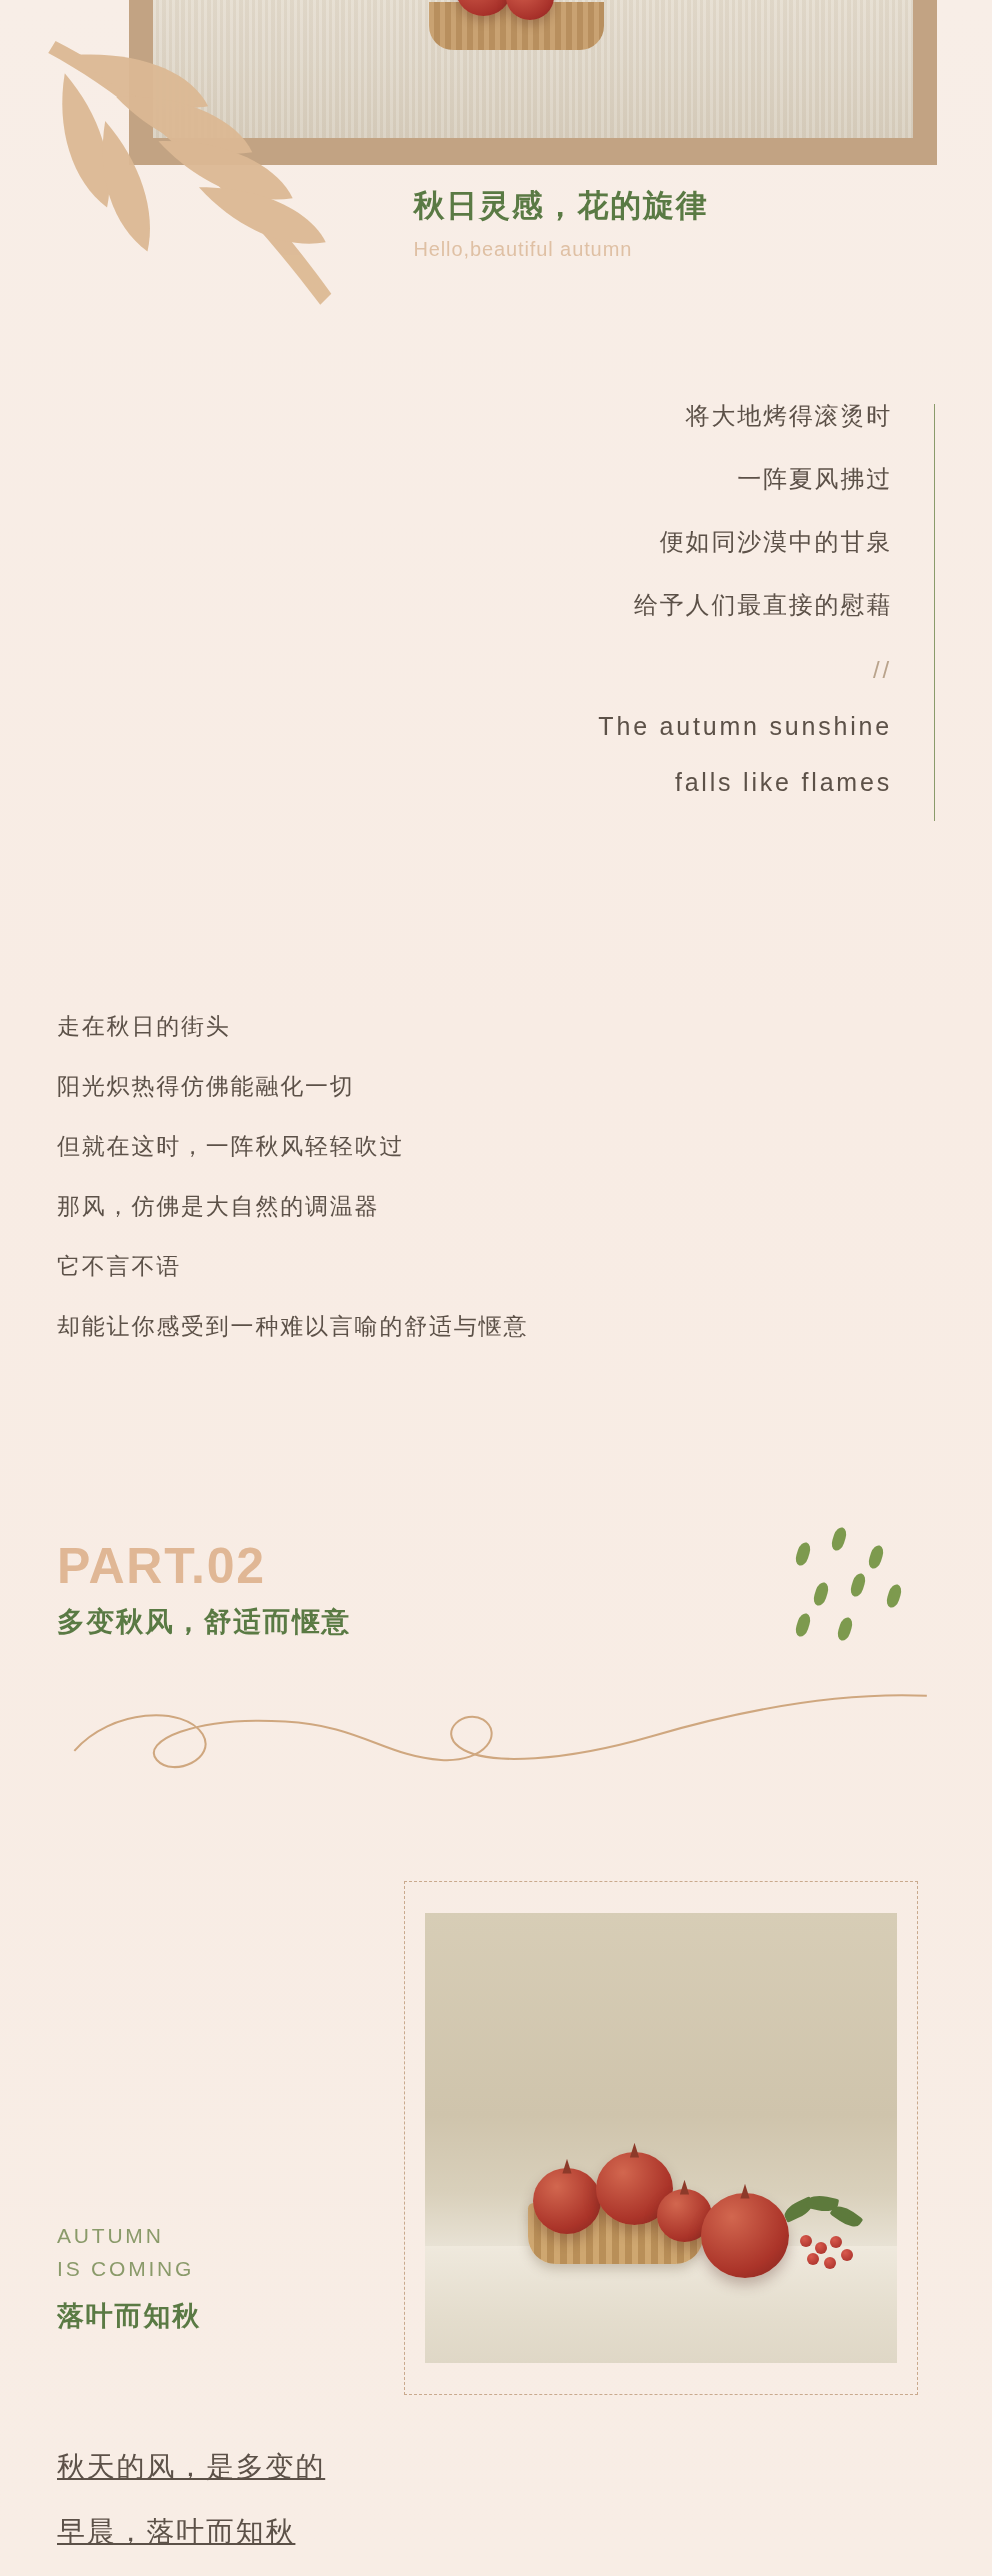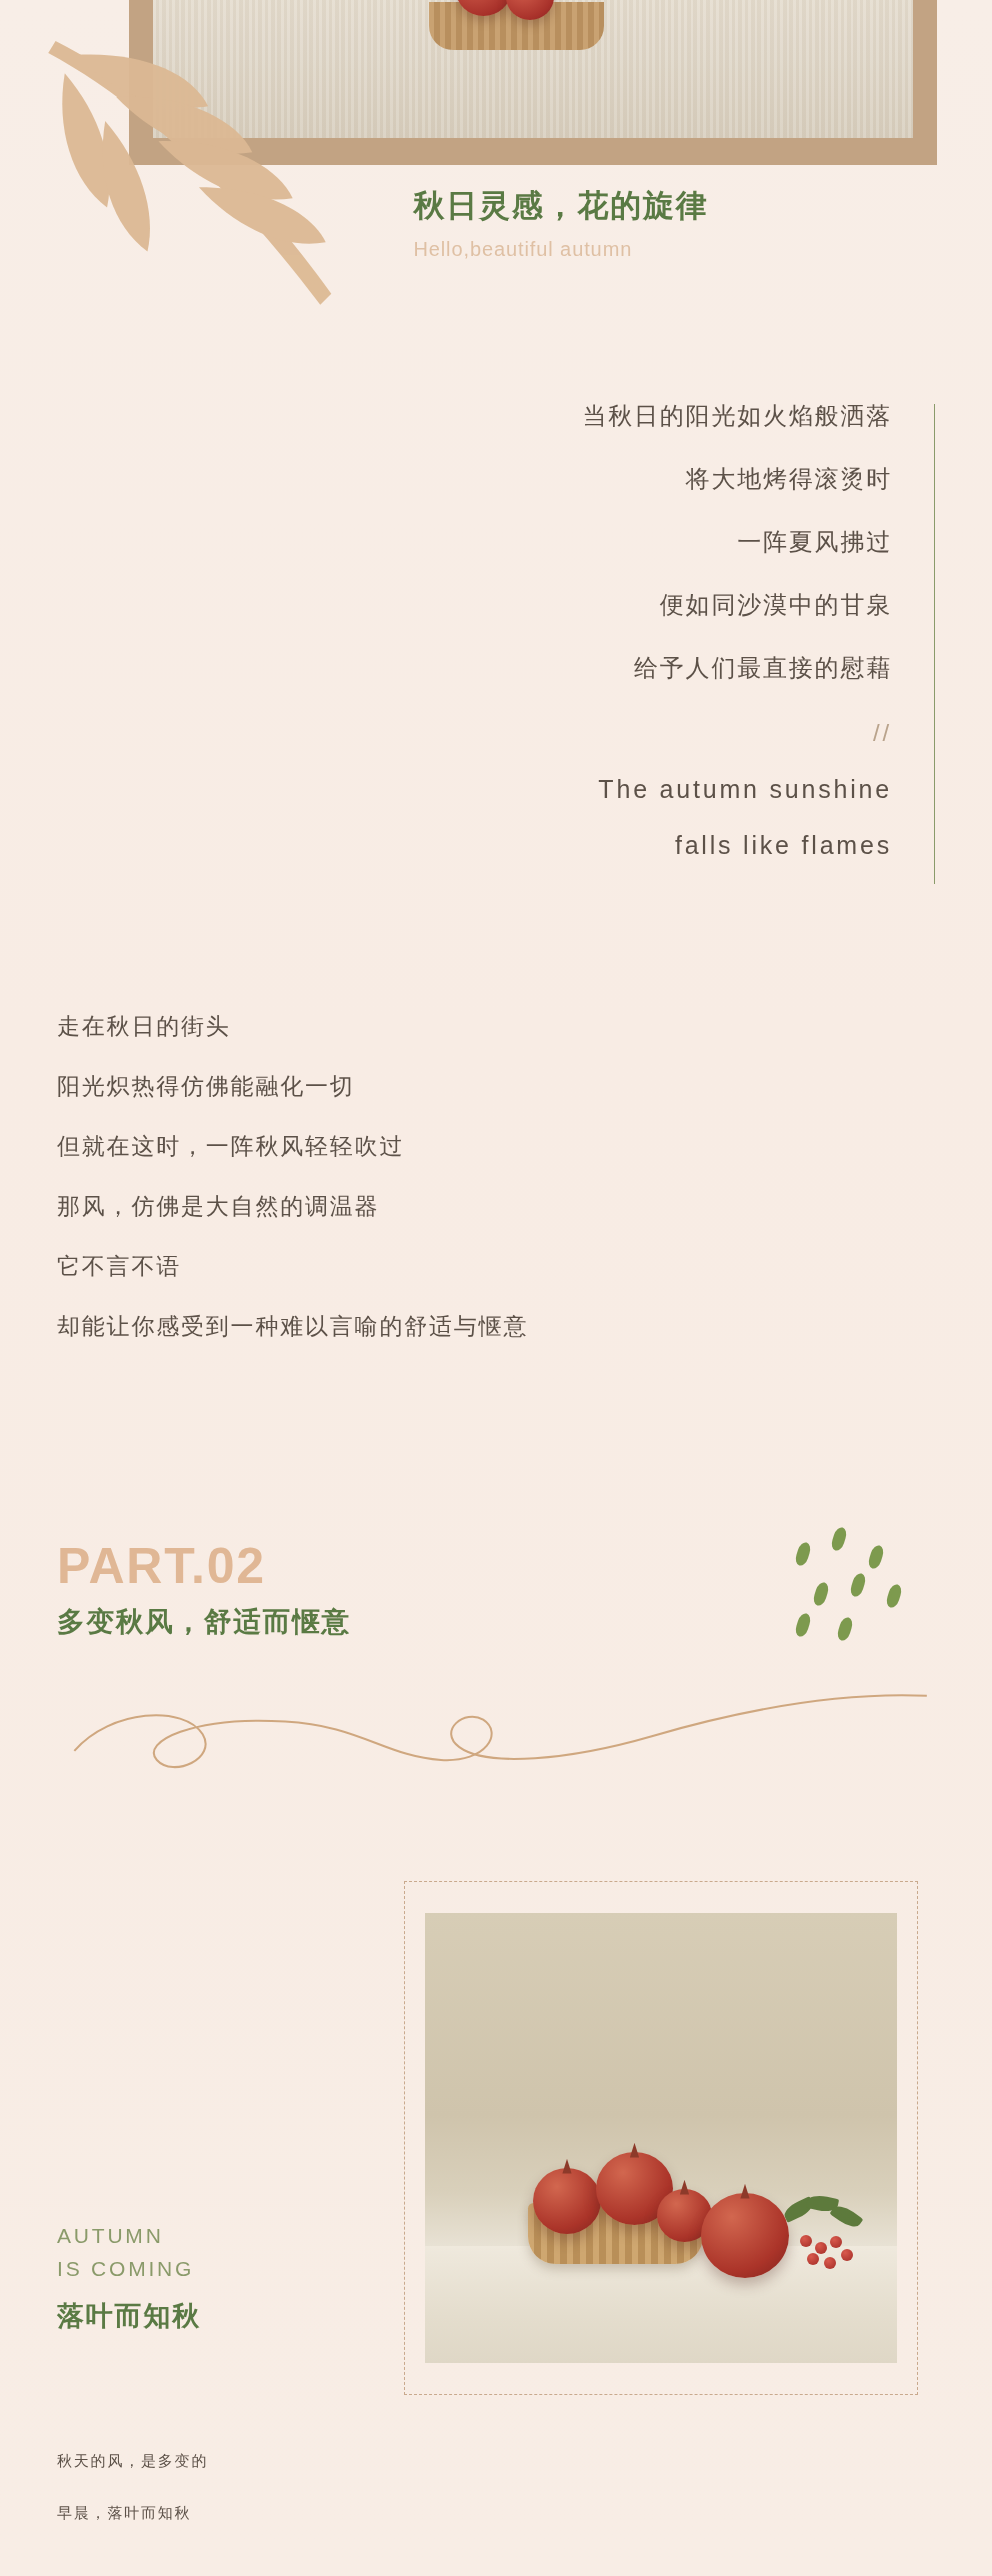--- a/index.html
+++ b/index.html
@@ -274,25 +274,26 @@
   }
 
   
   .bottom-para {
     position: absolute;
     left: 57px;
     top: 2453px;
     width: 643px;
   }
   .bottom-para .p-line {
-    font-size: 15px;
+    font-size: 28px;
     color: #5c5148;
     letter-spacing: 1.8px;
     margin-bottom: 37px;
     line-height: 1;
+    text-decoration: underline;
   }
 </style>
 </head>
 <body>
 
 <div class="page">
 
   <div class="hero">
     <div class="hero-photo">
       <div class="hero-cloth"></div>
@@ -315,21 +316,20 @@
       </g>
     </svg>
   </div>
 
   <div class="title-block">
     <div class="title-cn">秋日灵感，花的旋律</div>
     <div class="title-en">Hello,beautiful autumn</div>
   </div>
 
   <div class="poem">
-    <div class="line">当秋日的阳光如火焰般洒落</div>
     <div class="line">将大地烤得滚烫时</div>
     <div class="line">一阵夏风拂过</div>
     <div class="line">便如同沙漠中的甘泉</div>
     <div class="line">给予人们最直接的慰藉</div>
     <div class="slash">//</div>
     <div class="en">The autumn sunshine</div>
     <div class="en">falls like flames</div>
   </div>
 
   <div class="para">

